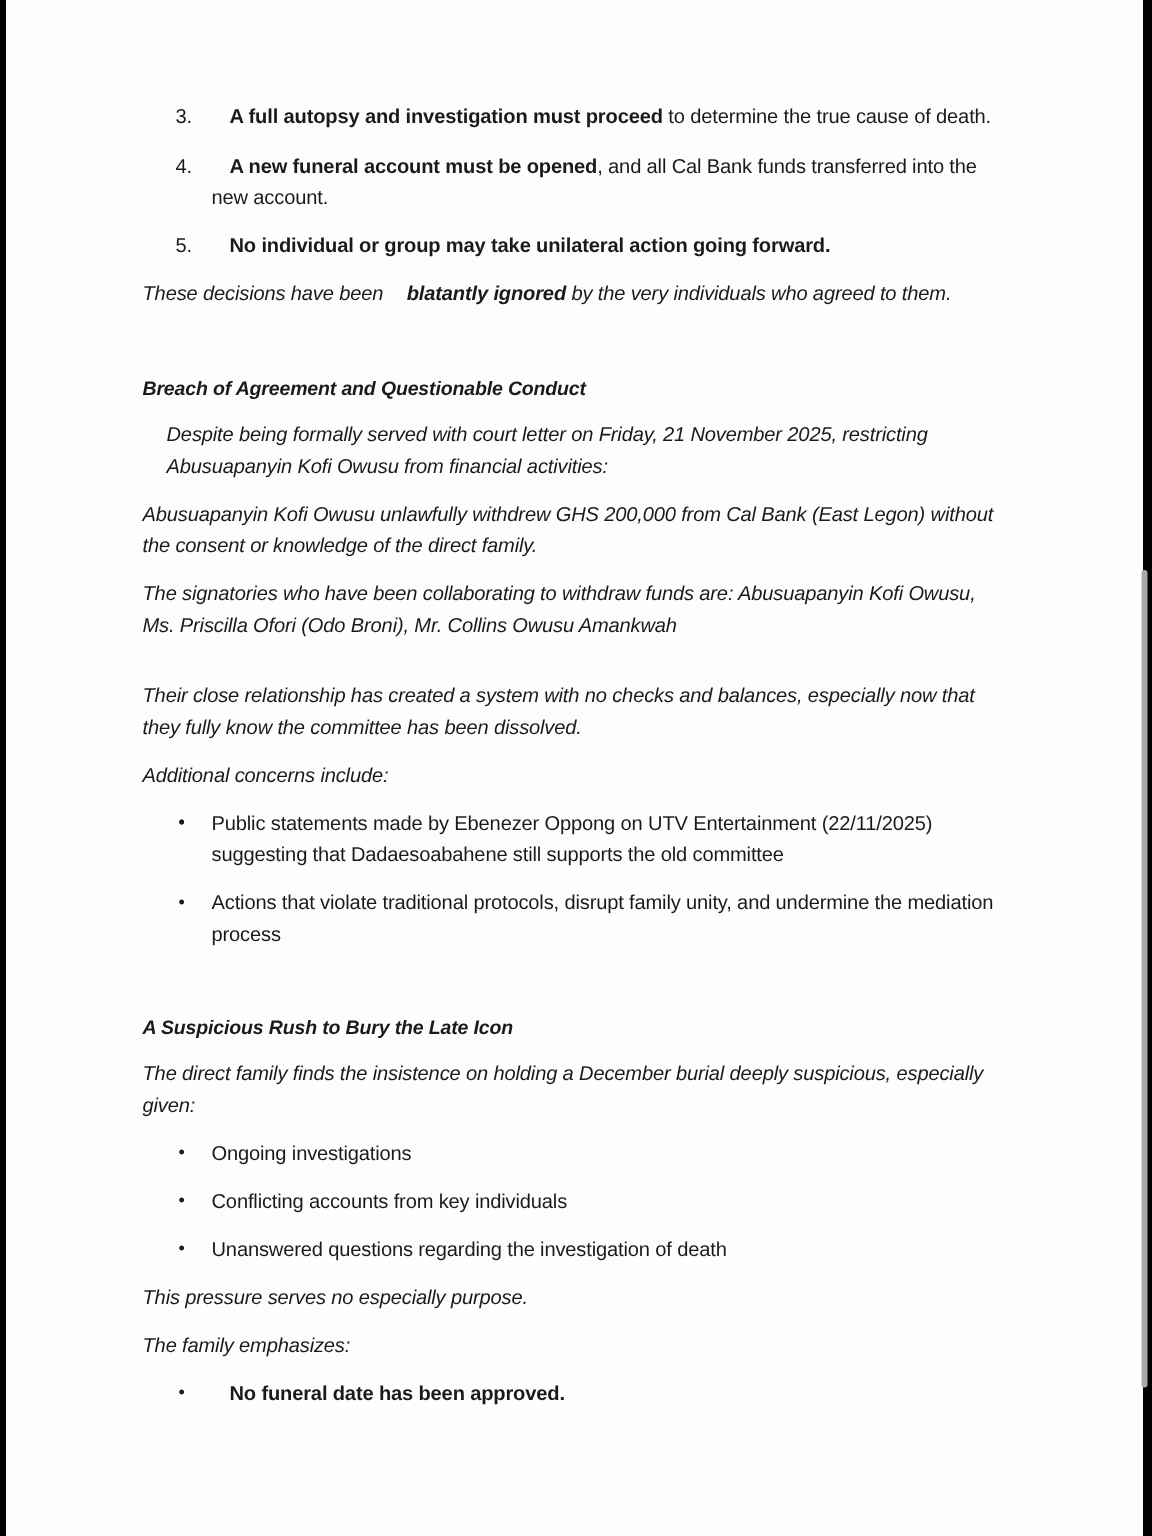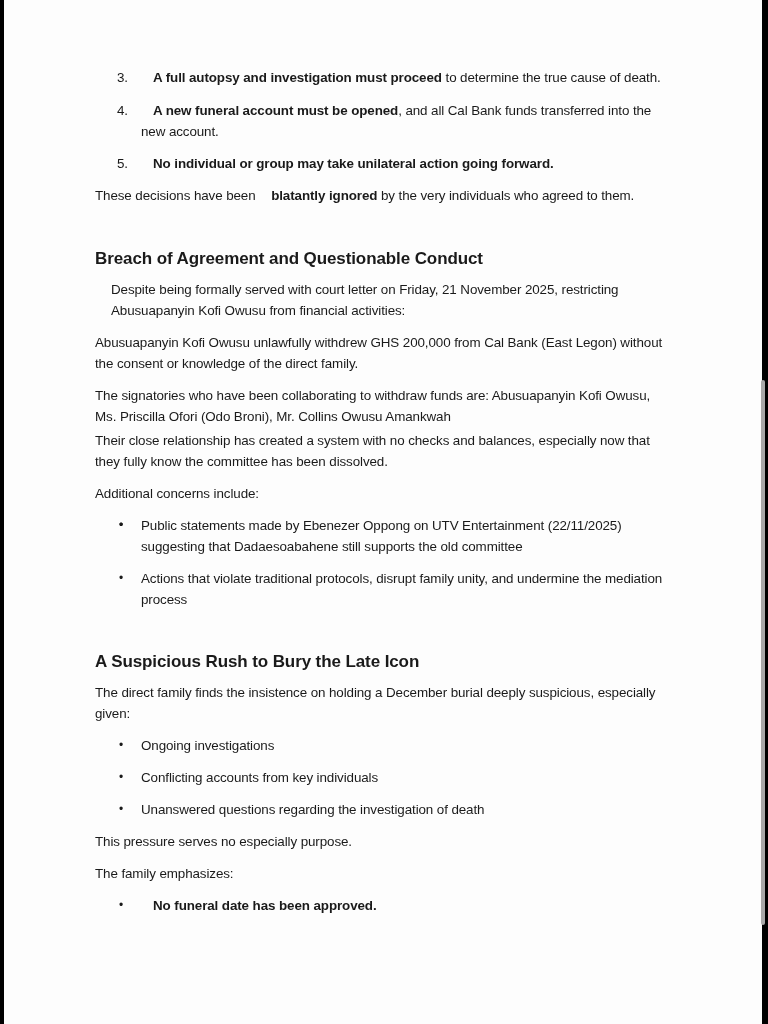--- a/index.html
+++ b/index.html
@@ -43,20 +43,21 @@
       position: absolute;
       left: 91px;
       top: 66px;
       width: 580px;
       font-size: 13.4px;
       line-height: 21px;
       letter-spacing: -0.1px;
     }
     p {
       margin: 0;
+      font-style: italic;
     }
     .list {
       margin: 0;
       padding: 0;
       list-style: none;
     }
     .list li {
       position: relative;
       padding-left: 46px;
     }
@@ -71,34 +72,34 @@
     .list.bulleted li .marker {
       left: 24px;
       font-size: 12px;
     }
     b {
       font-weight: bold;
       margin-left: 12px;
     }
     .heading {
       font-weight: bold;
-      font-size: 17px;
+      font-size: 13px;
     }
 
     
     .item-3 { margin-top: 1px; }
     .item-4 { margin-top: 12px; }
     .item-5 { margin-top: 11px; }
     .p-ignored { margin-top: 11px; }
 
     .h-breach { margin-top: 42px; }
     .p-despite { margin-top: 10px; margin-left: 16px; }
     .p-withdrew { margin-top: 11px; }
     .p-signatories { margin-top: 11px; }
-    .p-relationship { margin-top: 3px; }
+    .p-relationship { margin-top: 26px; }
     .p-additional { margin-top: 11px; }
     .concerns { margin-top: 11px; }
     .concerns li + li { margin-top: 11px; }
 
     .h-rush { margin-top: 41px; }
     .p-direct { margin-top: 10px; }
     .givens { margin-top: 11px; }
     .givens li + li { margin-top: 11px; }
     .p-pressure { margin-top: 11px; }
     .p-emphasizes { margin-top: 11px; }

